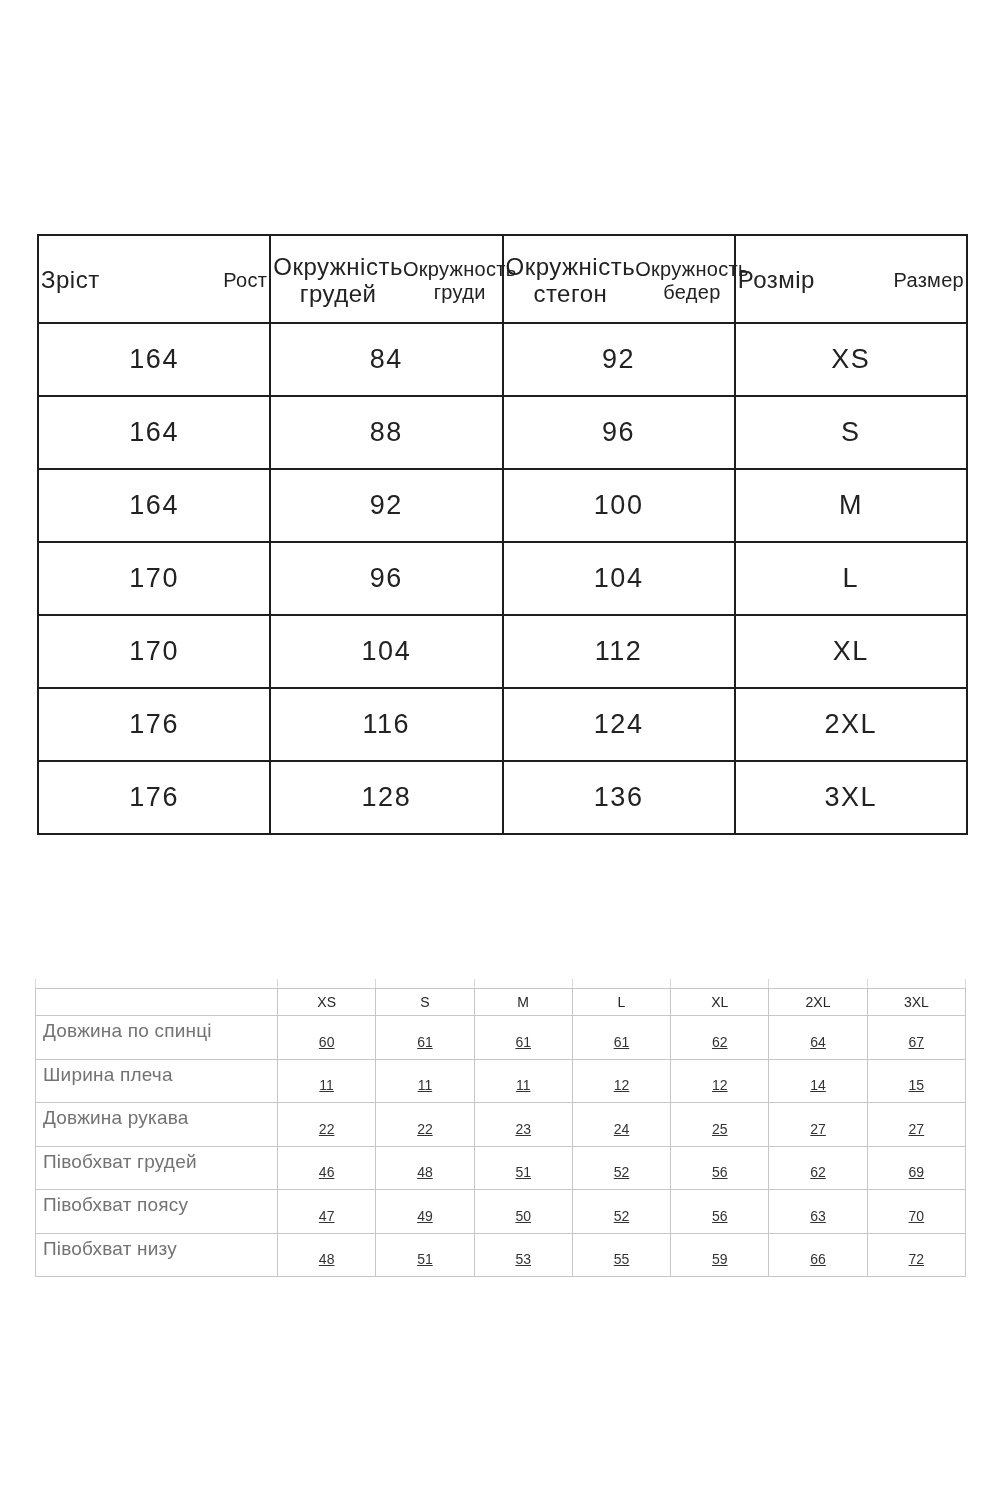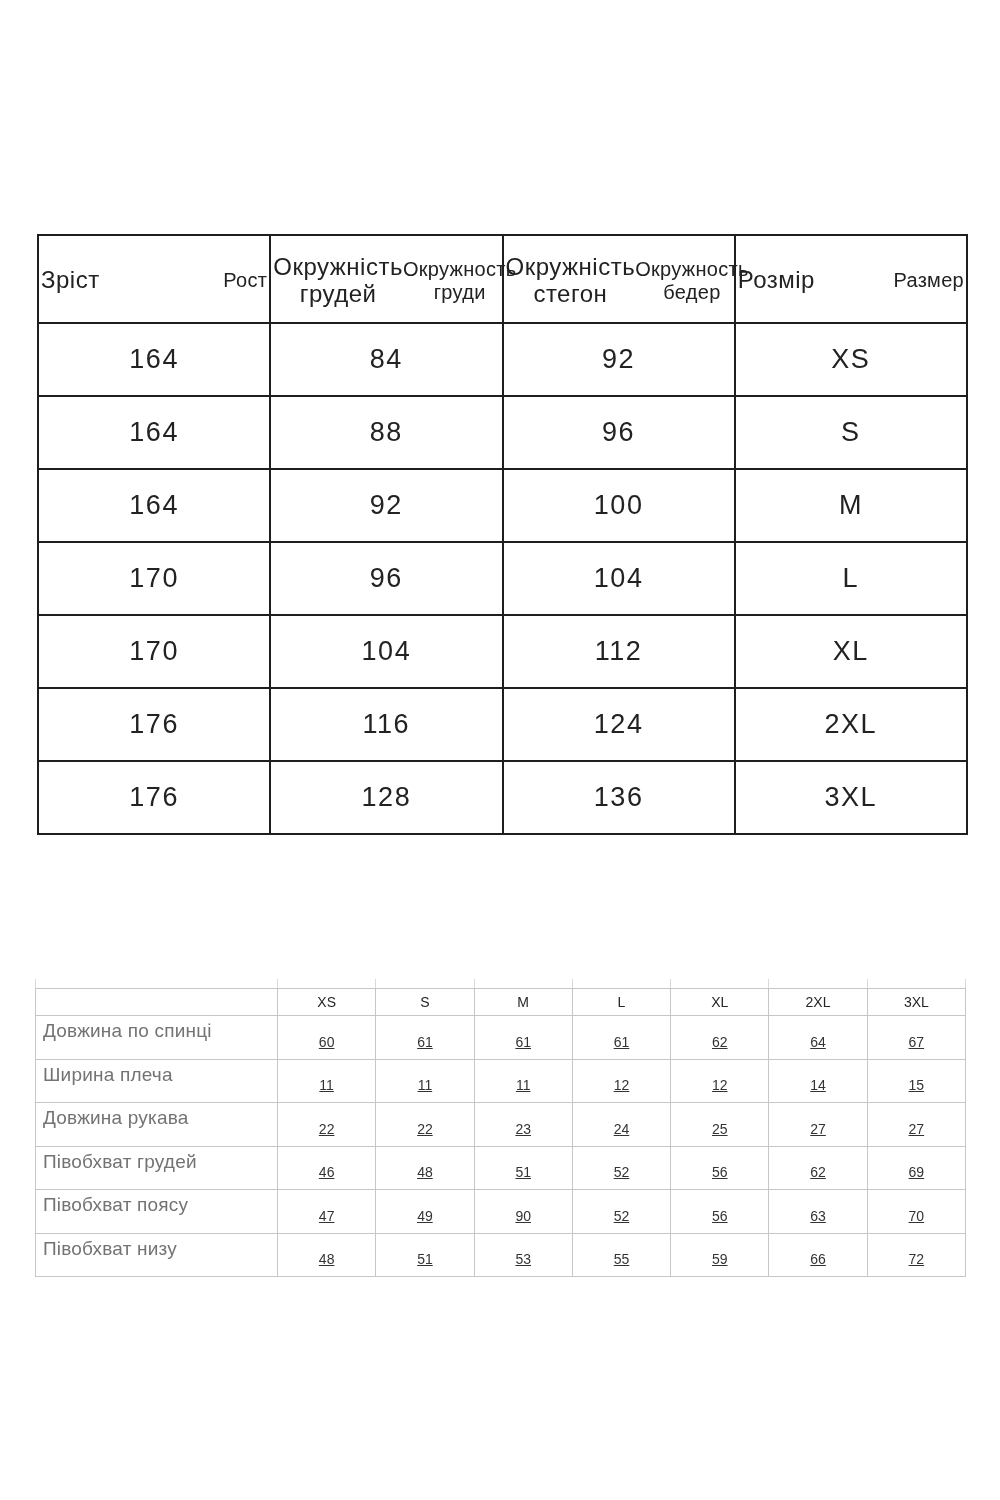--- a/index.html
+++ b/index.html
@@ -217,21 +217,21 @@
         <td>51</td>
         <td>52</td>
         <td>56</td>
         <td>62</td>
         <td>69</td>
       </tr>
       <tr>
         <th class="rowlabel">Півобхват поясу</th>
         <td>47</td>
         <td>49</td>
-        <td>90</td>
+        <td>50</td>
         <td>52</td>
         <td>56</td>
         <td>63</td>
         <td>70</td>
       </tr>
       <tr>
         <th class="rowlabel">Півобхват низу</th>
         <td>48</td>
         <td>51</td>
         <td>53</td>

